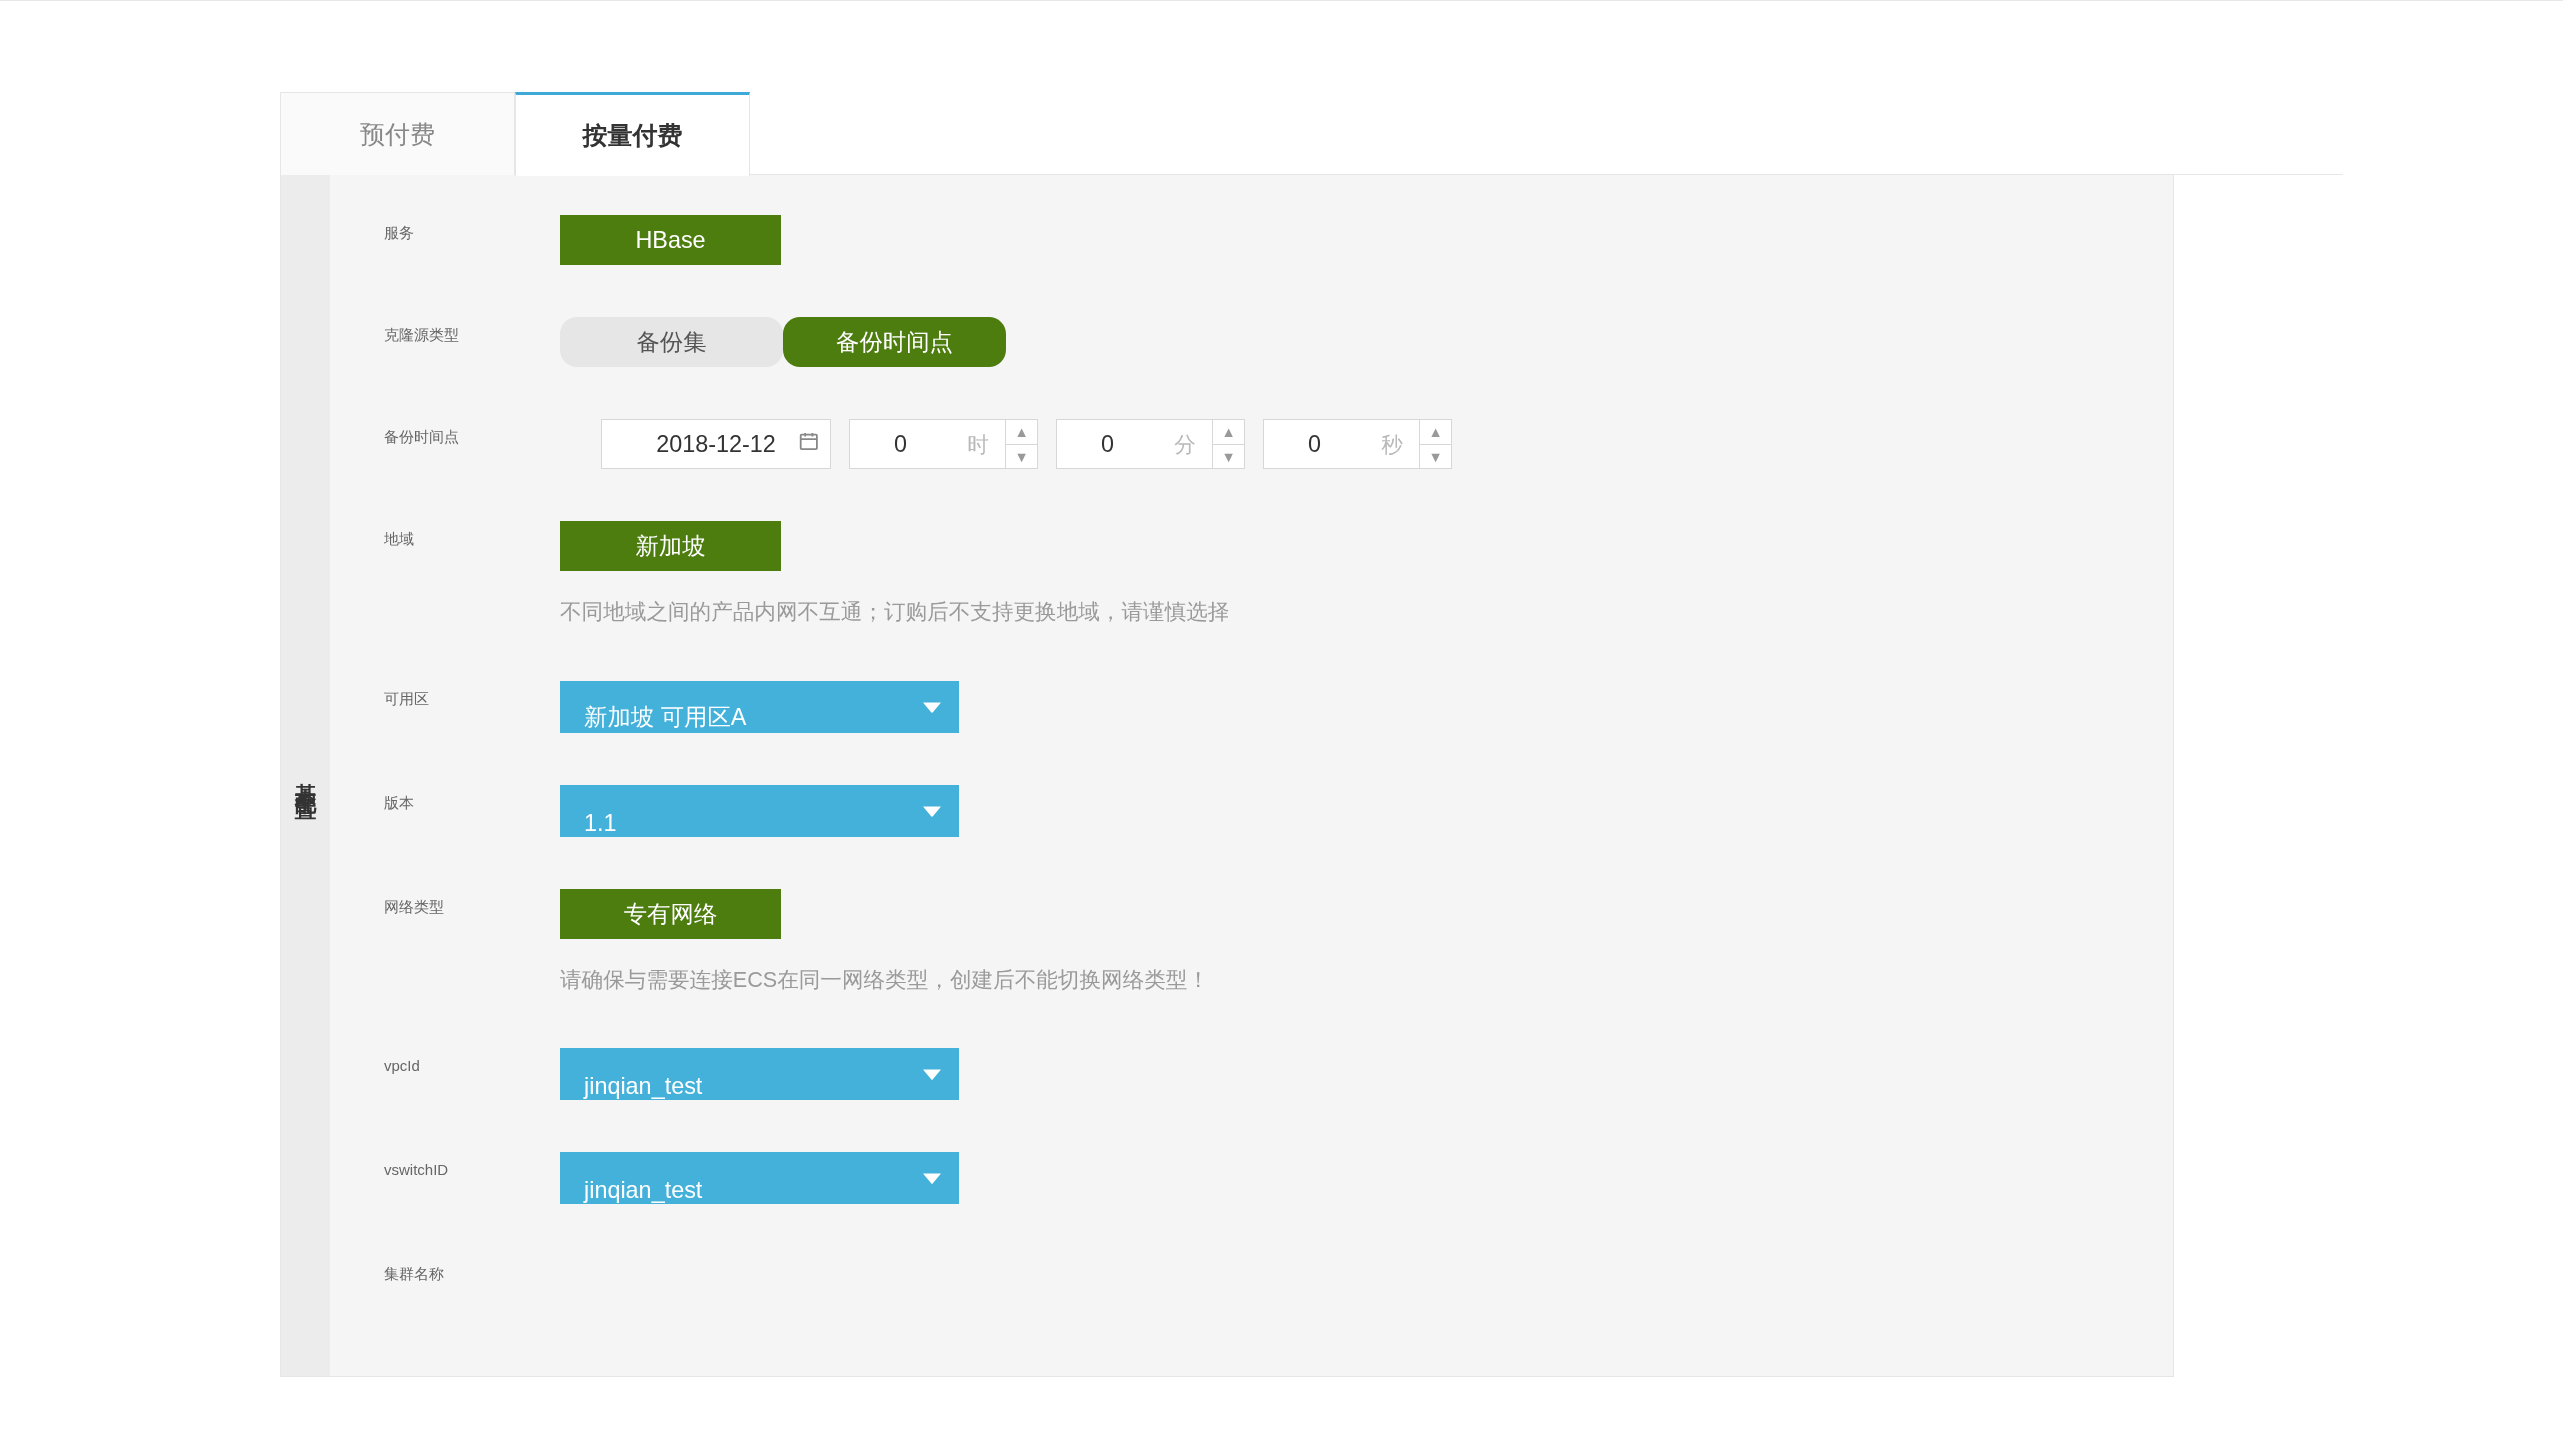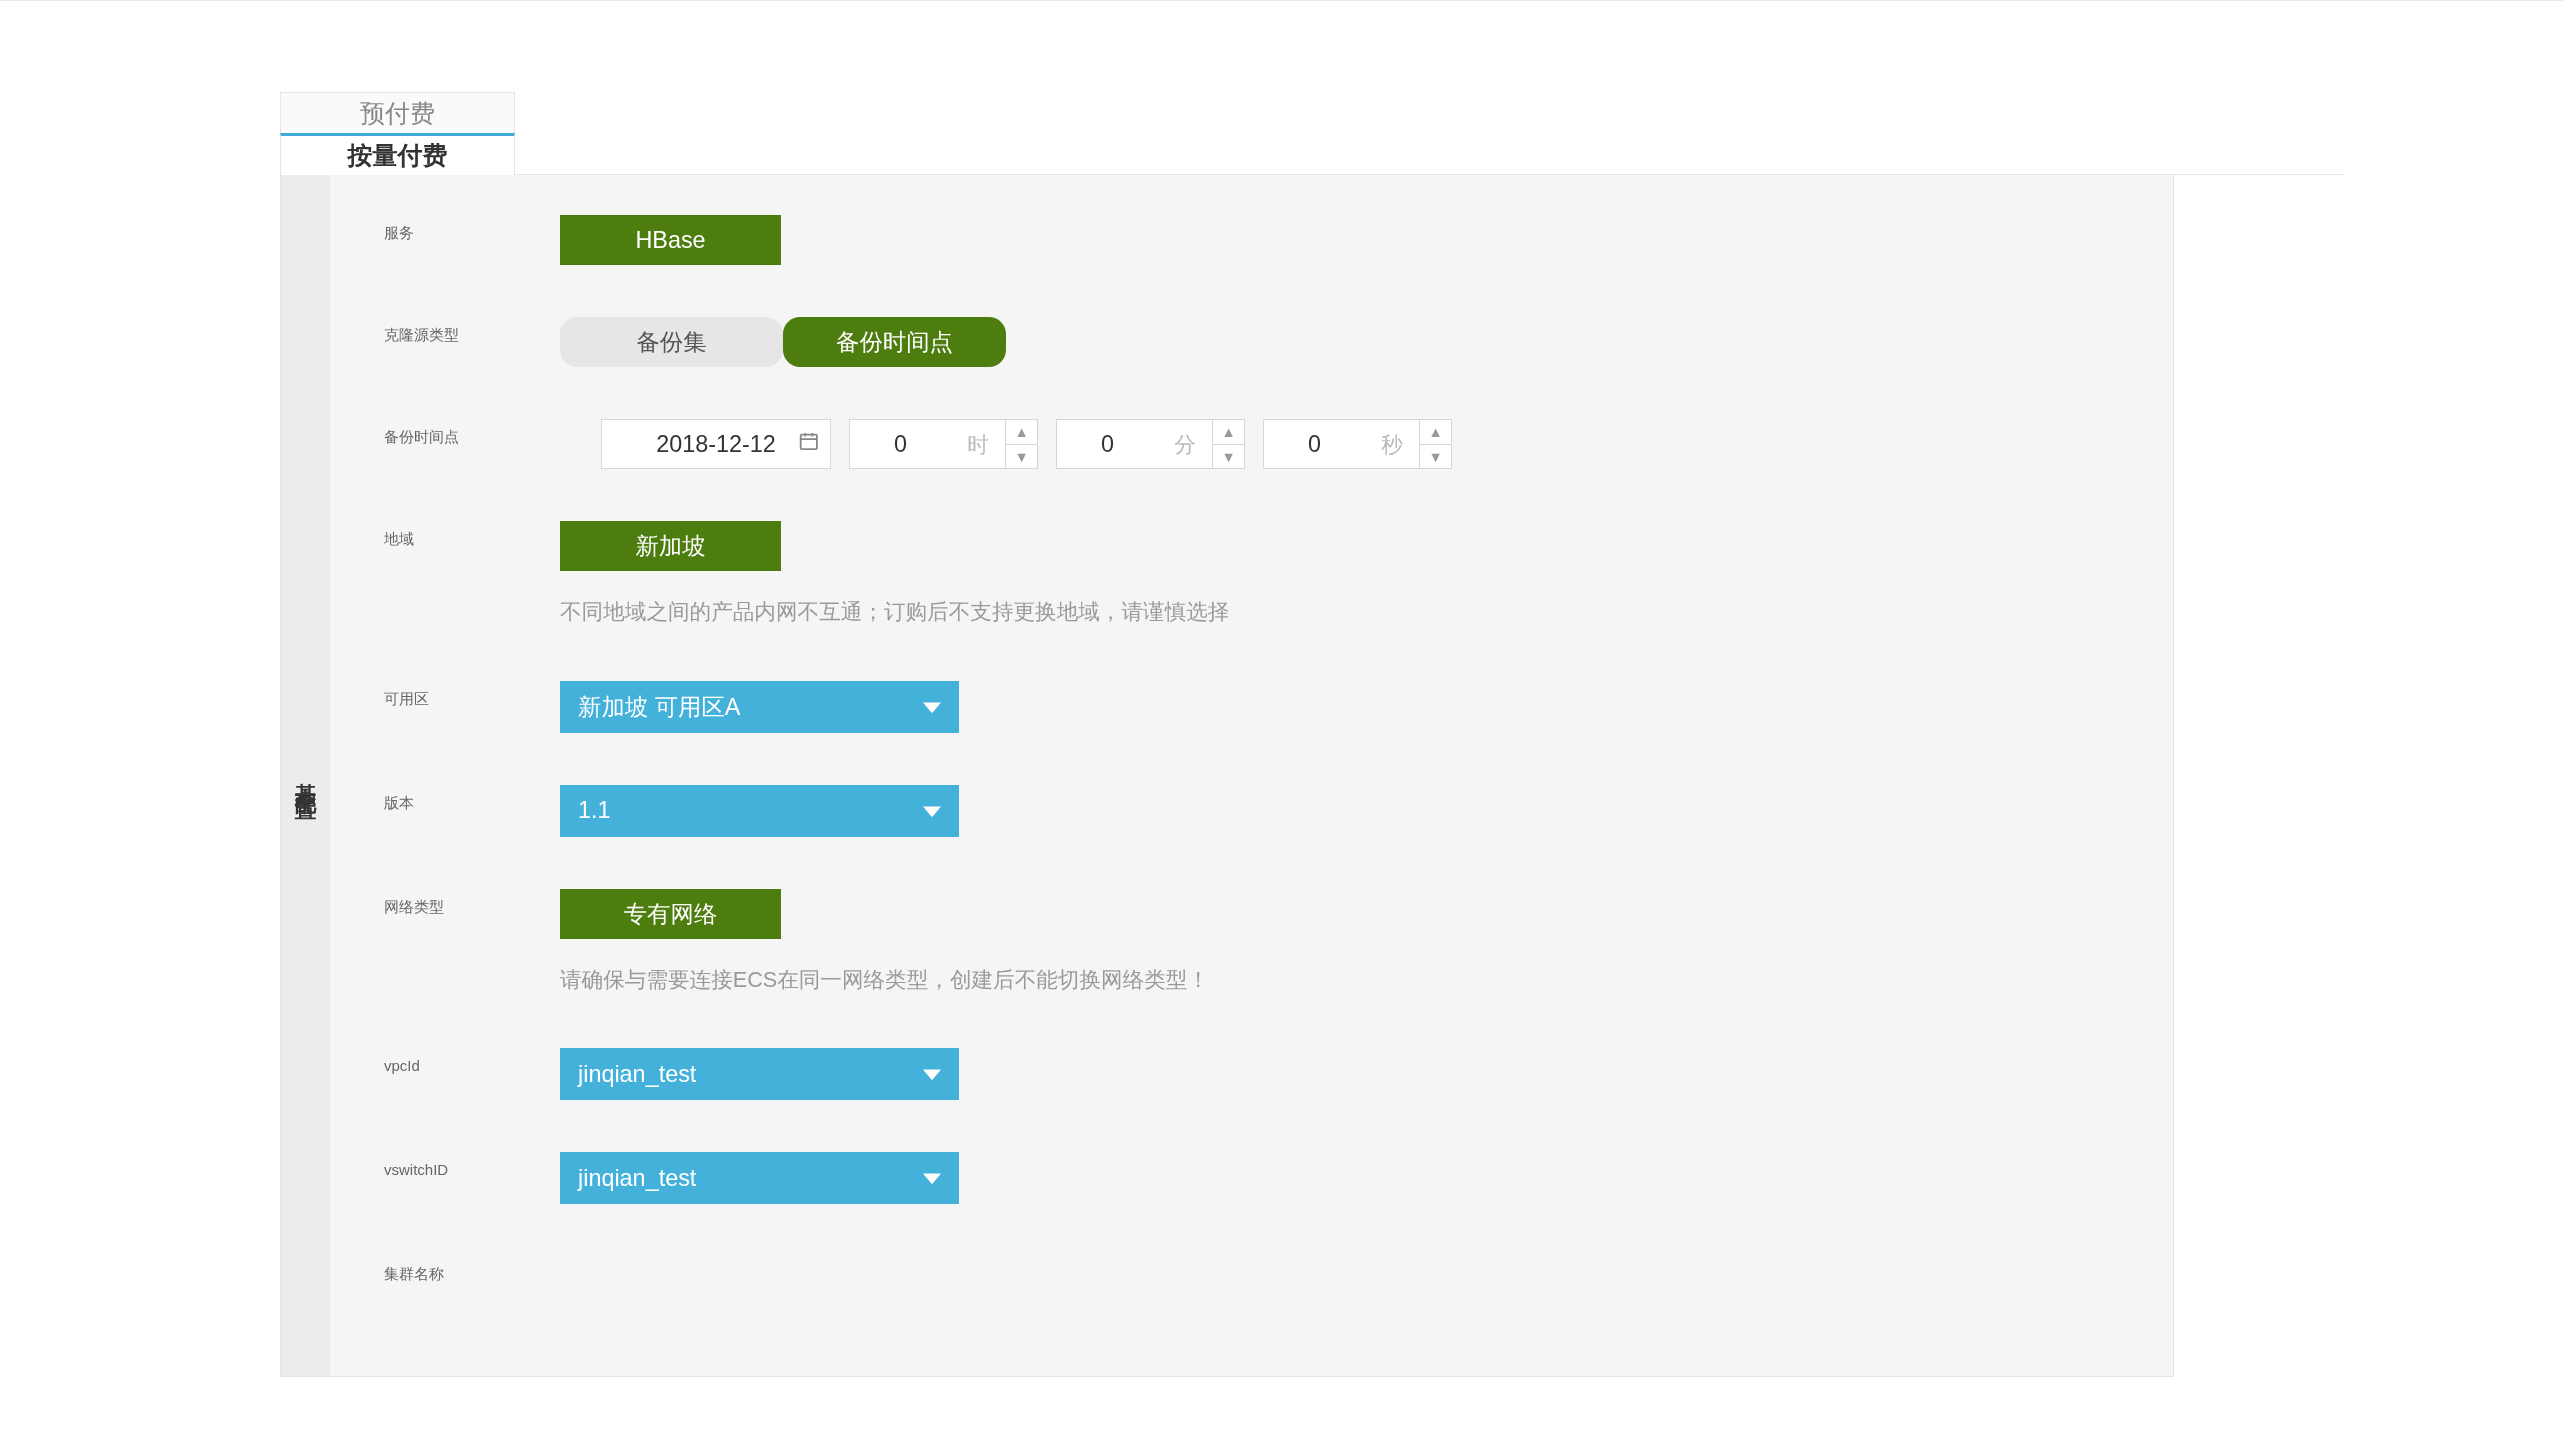--- a/index.html
+++ b/index.html
@@ -17,21 +17,20 @@
     border-top: 0.9px solid #e8e8e8;
   }
   .form-wrap {
     margin: 86px 0 0 280px;
     width: 2063px;
   }
   .tabs {
     display: flex;
     height: 83px;
     border-bottom: 0.9px solid #e6e6e6;
-    flex-direction: column;
   }
   .tab {
     width: 235px;
     height: 83px;
     display: flex;
     align-items: center;
     justify-content: center;
     font-size: 25px;
     color: #555;
     border: 0.9px solid #e6e6e6;
@@ -116,22 +115,22 @@
   .toggle-group .btn { min-width: 223px; border-radius: 17px; }
   .toggle-group .btn + .btn { margin-left:0; }
 
   .select {
     position: relative;
     width: 399px;
     height: 52px;
     background: #43b1da;
     color: #fff;
     display: flex;
-    align-items: center;
-    padding: 0 18px;
+    align-items: flex-end;
+    padding: 0 24px;
     font-size: 23.4px;
     cursor: pointer;
   }
   .select .caret {
     position: absolute;
     right: 18px;
     top: 50%;
     transform: translateY(-50%);
   }
   .caret svg { display:block; }

